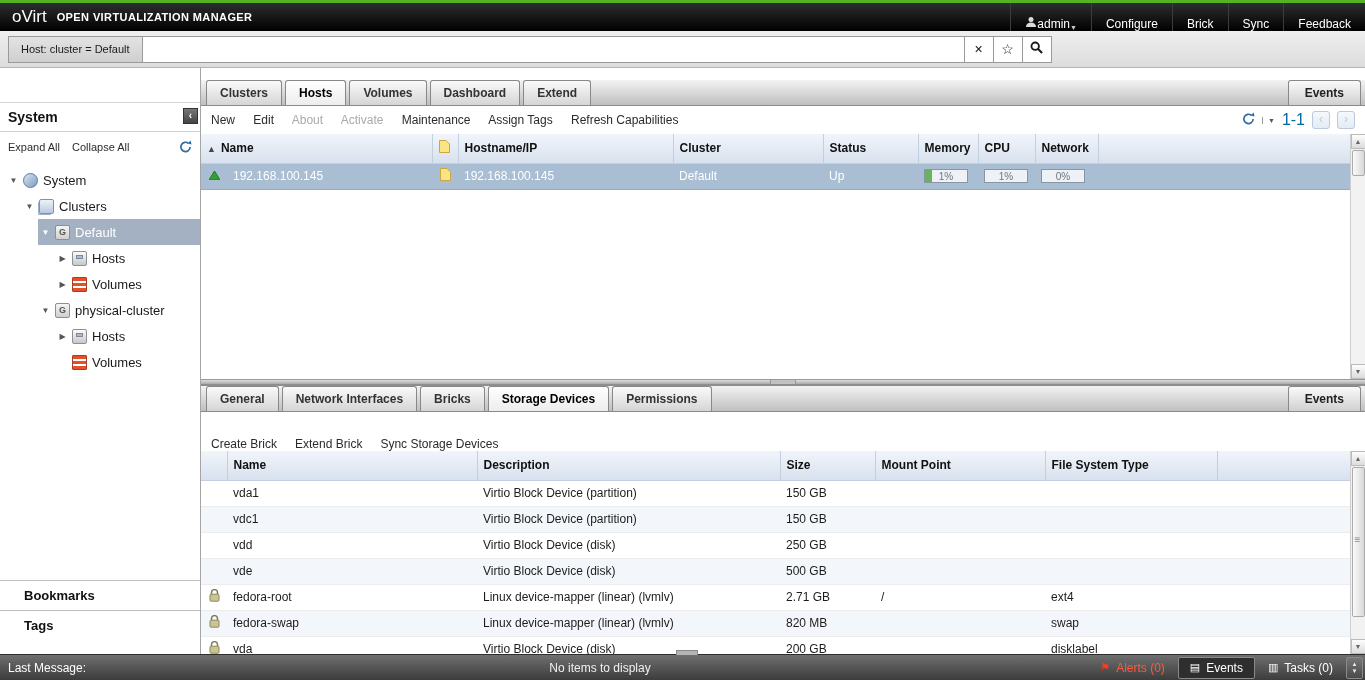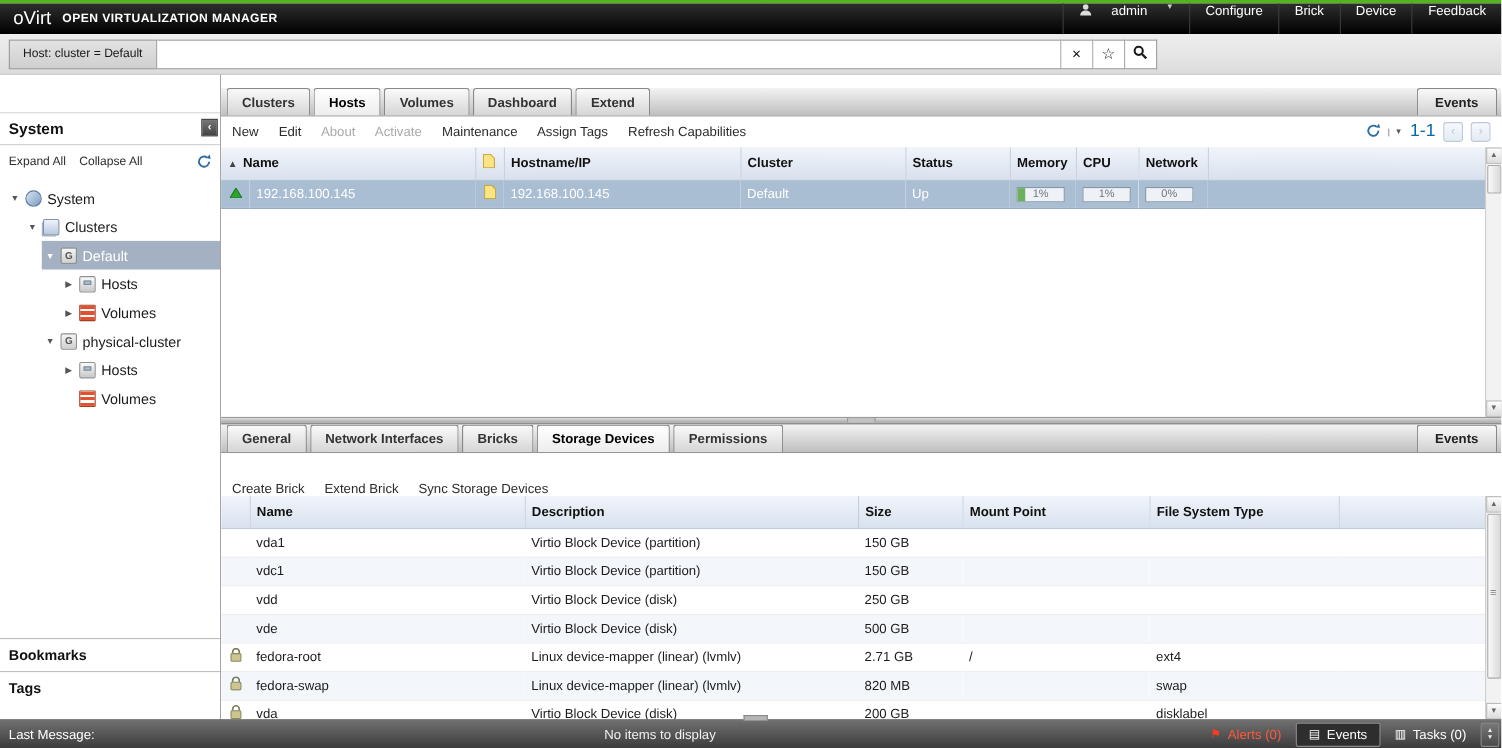--- a/index.html
+++ b/index.html
@@ -4,21 +4,21 @@
 <style>
 *{box-sizing:border-box;margin:0;padding:0}
 html,body{width:1365px;height:680px;overflow:hidden}
 body{font-family:"Liberation Sans",sans-serif;font-size:12px;background:#fff;position:relative;color:#222}
 
 
 .topbar{height:31px;background:linear-gradient(#2e2e2e,#000);border-top:3px solid #55b220;display:flex;align-items:center;color:#fff}
 .logo{font-size:17px;margin:0 10px 0 12px;color:#fff}
 .app-title{font-size:11px;font-weight:bold;letter-spacing:.4px}
 .topbar-right{margin-left:auto;display:flex;height:100%}
-.topnav-item{display:flex;align-items:flex-start;gap:17px;padding:0 14px;border-left:1px solid #3c3c3c;font-size:12px;cursor:pointer;white-space:nowrap}
+.topnav-item{display:flex;align-items:flex-end;gap:0;padding:0 14px;border-left:1px solid #3c3c3c;font-size:12px;cursor:pointer;white-space:nowrap}
 .topnav-item .caret{font-size:7px;color:#ccc}
 
 
 .searchbar{height:37px;background:linear-gradient(#efefef,#dcdcdc);border-bottom:1px solid #b5b5b5;display:flex;align-items:center;padding:0 8px}
 .scope{background:linear-gradient(#e3e3e3,#cfcfcf);border:1px solid #9a9a9a;height:27px;display:flex;align-items:center;padding:0 12px;font-size:11px;color:#1a1a1a;white-space:nowrap}
 .search-input{height:27px;border:1px solid #9a9a9a;border-left:none;width:822px;padding:0 6px;font-family:"Liberation Sans",sans-serif;font-size:13px;background:#fff;outline:none}
 .search-btn{height:27px;width:29px;border:1px solid #9a9a9a;border-left:none;background:#fff;display:flex;align-items:center;justify-content:center;font-size:14px;color:#111;cursor:pointer}
 
 
 .content{display:flex;height:586px}
@@ -40,21 +40,21 @@
 .tree-row.selected{background:#a3b1c3;color:#fff}
 .tree-row.selected .exp{color:#fff}
 .tree-icon{width:15px;height:15px;margin:0 5px 0 2px;flex:none}
 .icon-system{border-radius:50%;background:linear-gradient(135deg,#d8e5f1,#7d9cc0);border:1px solid #5b7a9e}
 .icon-clusters{background:linear-gradient(#eef3fa,#b9c9de);border:1px solid #7f92ab;border-radius:2px;box-shadow:-2px 2px 0 -1px #9fb2c9}
 .icon-cluster-g{background:linear-gradient(#f5f5f5,#cfcfcf);border:1px solid #8f8f8f;border-radius:2px;font-size:9px;font-weight:bold;color:#555;text-align:center;line-height:13px}
 .icon-cluster-g::before{content:"G"}
 .icon-hosts{background:linear-gradient(#fbfbfb,#c8c8c8);border:1px solid #8f8f8f;border-radius:2px;position:relative}
 .icon-hosts::after{content:"";position:absolute;left:3px;right:3px;top:3px;bottom:6px;background:#aebdcd;border:1px solid #7a8ba0}
 .icon-volumes{background:repeating-linear-gradient(180deg,#e0512c 0 3px,#fff 3px 5px);border:1px solid #a83d22;border-radius:1px}
-.side-section{border-top:1px solid #bdbdbd;padding:7px 8px;font-size:13px;font-weight:bold;color:#111;cursor:pointer;background:#fff}
+.side-section{border-top:1px solid #bdbdbd;padding:7px 24px;font-size:13px;font-weight:bold;color:#111;cursor:pointer;background:#fff}
 .side-section.first{margin-top:auto}
 .side-foot{height:14px}
 
 
 .tabrow{height:26px;background:linear-gradient(#f3f3f3,#bfbfbf);border-bottom:1px solid #8a8a8a;display:flex;align-items:flex-end;padding:0 4px 0 5px;flex:none}
 .tabrow.mt{margin-top:12px}
 .tab{border:1px solid #888;border-bottom:none;border-radius:3px 3px 0 0;background:linear-gradient(#fafafa,#d5d5d5);padding:5px 13px 5px;font-weight:bold;font-size:12px;color:#333;margin-right:3px;cursor:pointer;white-space:nowrap}
 .tab.active{background:linear-gradient(#fff,#ededed);color:#000}
 .events-btn{margin-left:auto;border:1px solid #888;border-bottom:none;border-radius:3px 3px 0 0;background:linear-gradient(#fafafa,#d0d0d0);padding:5px 16px;font-weight:bold;font-size:12px;color:#222;cursor:pointer}
 
@@ -125,21 +125,21 @@
         <svg width="12" height="12" viewBox="0 0 12 12">
             <circle cx="6" cy="3.4" r="2.5" fill="#dcdcdc"></circle>
             <path d="M1 11c0-3 2.2-4.5 5-4.5s5 1.5 5 4.5z" fill="#dcdcdc"></path>
           </svg>
       </span>
       <span>admin</span>
       <span class="caret">▼</span>
     </div>
     <div class="topnav-item">Configure</div>
     <div class="topnav-item">Brick</div>
-    <div class="topnav-item">Device</div>
+    <div class="topnav-item">Sync</div>
     <div class="topnav-item">Feedback</div>
   </div>
 </div>
 
 <div class="searchbar">
   <div class="scope">Host: cluster = Default</div>
   <input class="search-input" value="" style="">
   <div class="search-btn">
       <span>×</span>
     </div>

